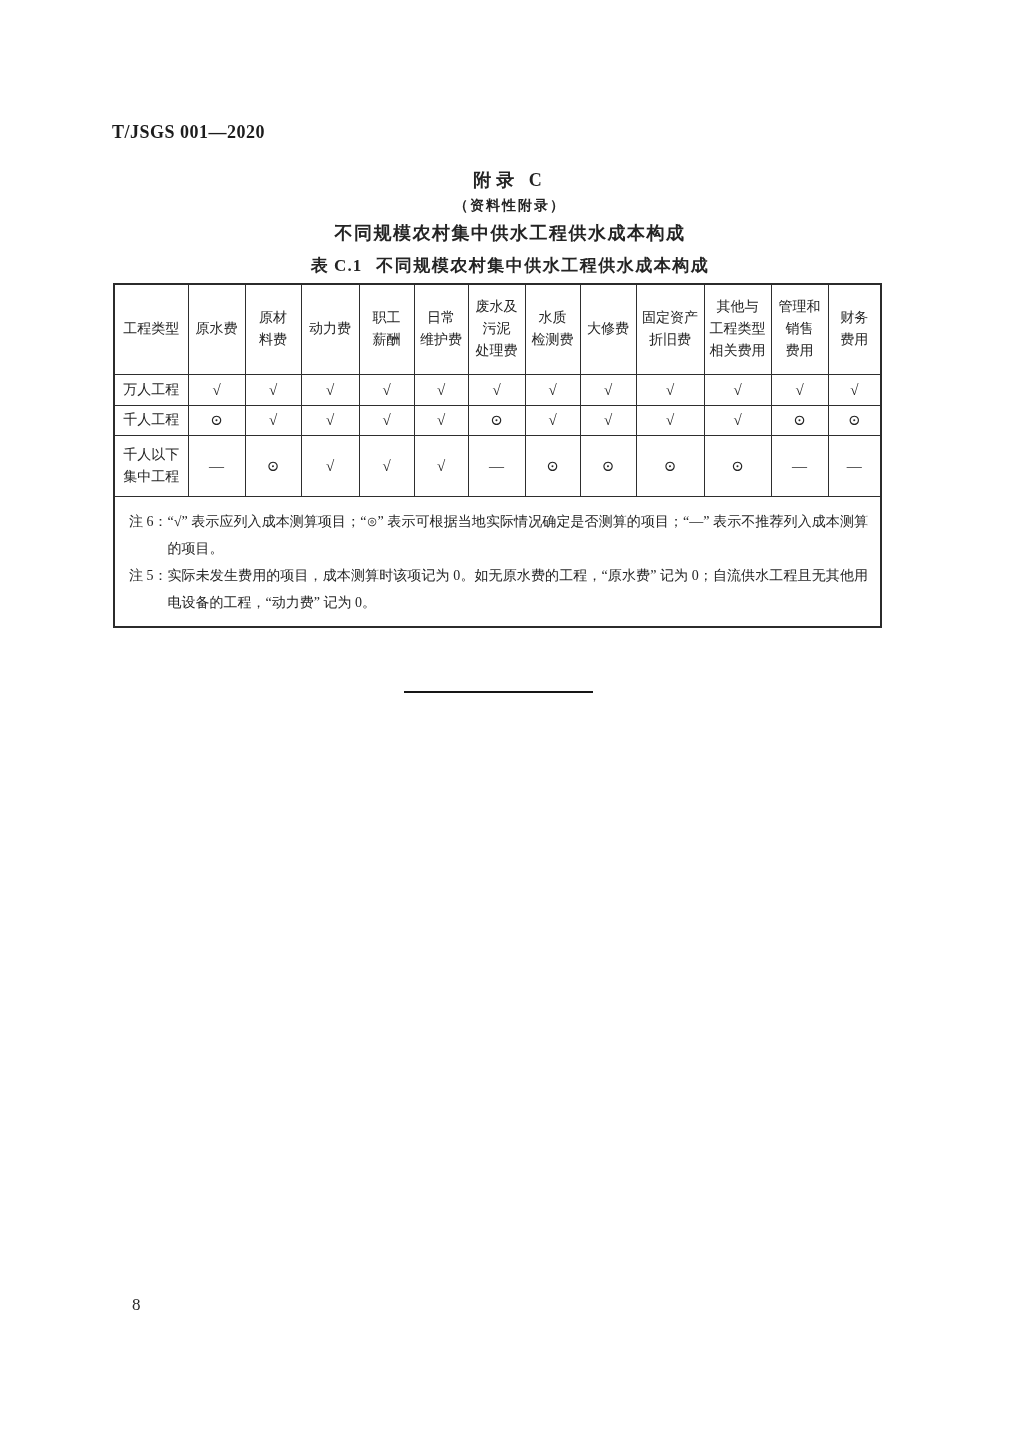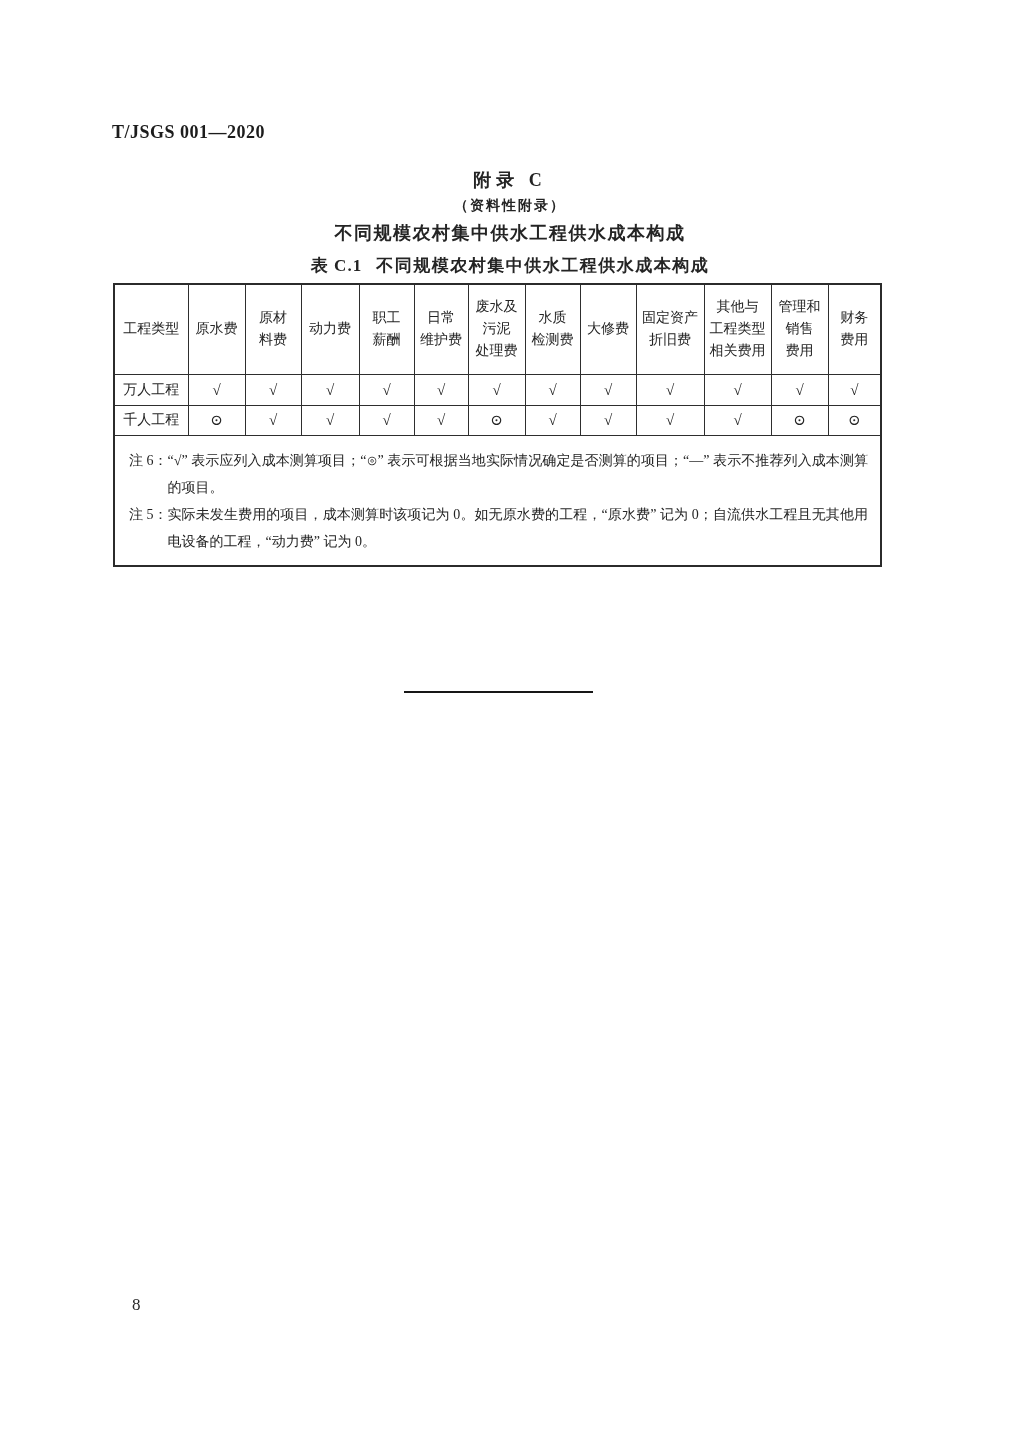--- a/index.html
+++ b/index.html
@@ -149,20 +149,36 @@
       <td class="mark-cell">√</td>
       <td class="mark-cell">√</td>
       <td class="mark-cell">⊙</td>
       <td class="mark-cell">√</td>
       <td class="mark-cell">√</td>
       <td class="mark-cell">√</td>
       <td class="mark-cell">√</td>
       <td class="mark-cell">⊙</td>
       <td class="mark-cell">⊙</td>
     </tr>
+    <tr class="r-3">
+      <td class="row-label">千人以下
+集中工程</td>
+      <td class="mark-cell">—</td>
+      <td class="mark-cell">⊙</td>
+      <td class="mark-cell">√</td>
+      <td class="mark-cell">√</td>
+      <td class="mark-cell">√</td>
+      <td class="mark-cell">—</td>
+      <td class="mark-cell">⊙</td>
+      <td class="mark-cell">⊙</td>
+      <td class="mark-cell">⊙</td>
+      <td class="mark-cell">⊙</td>
+      <td class="mark-cell">—</td>
+      <td class="mark-cell">—</td>
+    </tr>
     <tr>
       <td class="notes-cell" colspan="13">
         <div class="note">
           <span class="note-label">注 6：</span>
           <div class="note-text">“√” 表示应列入成本测算项目；“⊙” 表示可根据当地实际情况确定是否测算的项目；“—” 表示不推荐列入成本测算的项目。</div>
         </div>
         <div class="note">
           <span class="note-label">注 5：</span>
           <div class="note-text">实际未发生费用的项目，成本测算时该项记为 0。如无原水费的工程，“原水费” 记为 0；自流供水工程且无其他用电设备的工程，“动力费” 记为 0。</div>
         </div>

